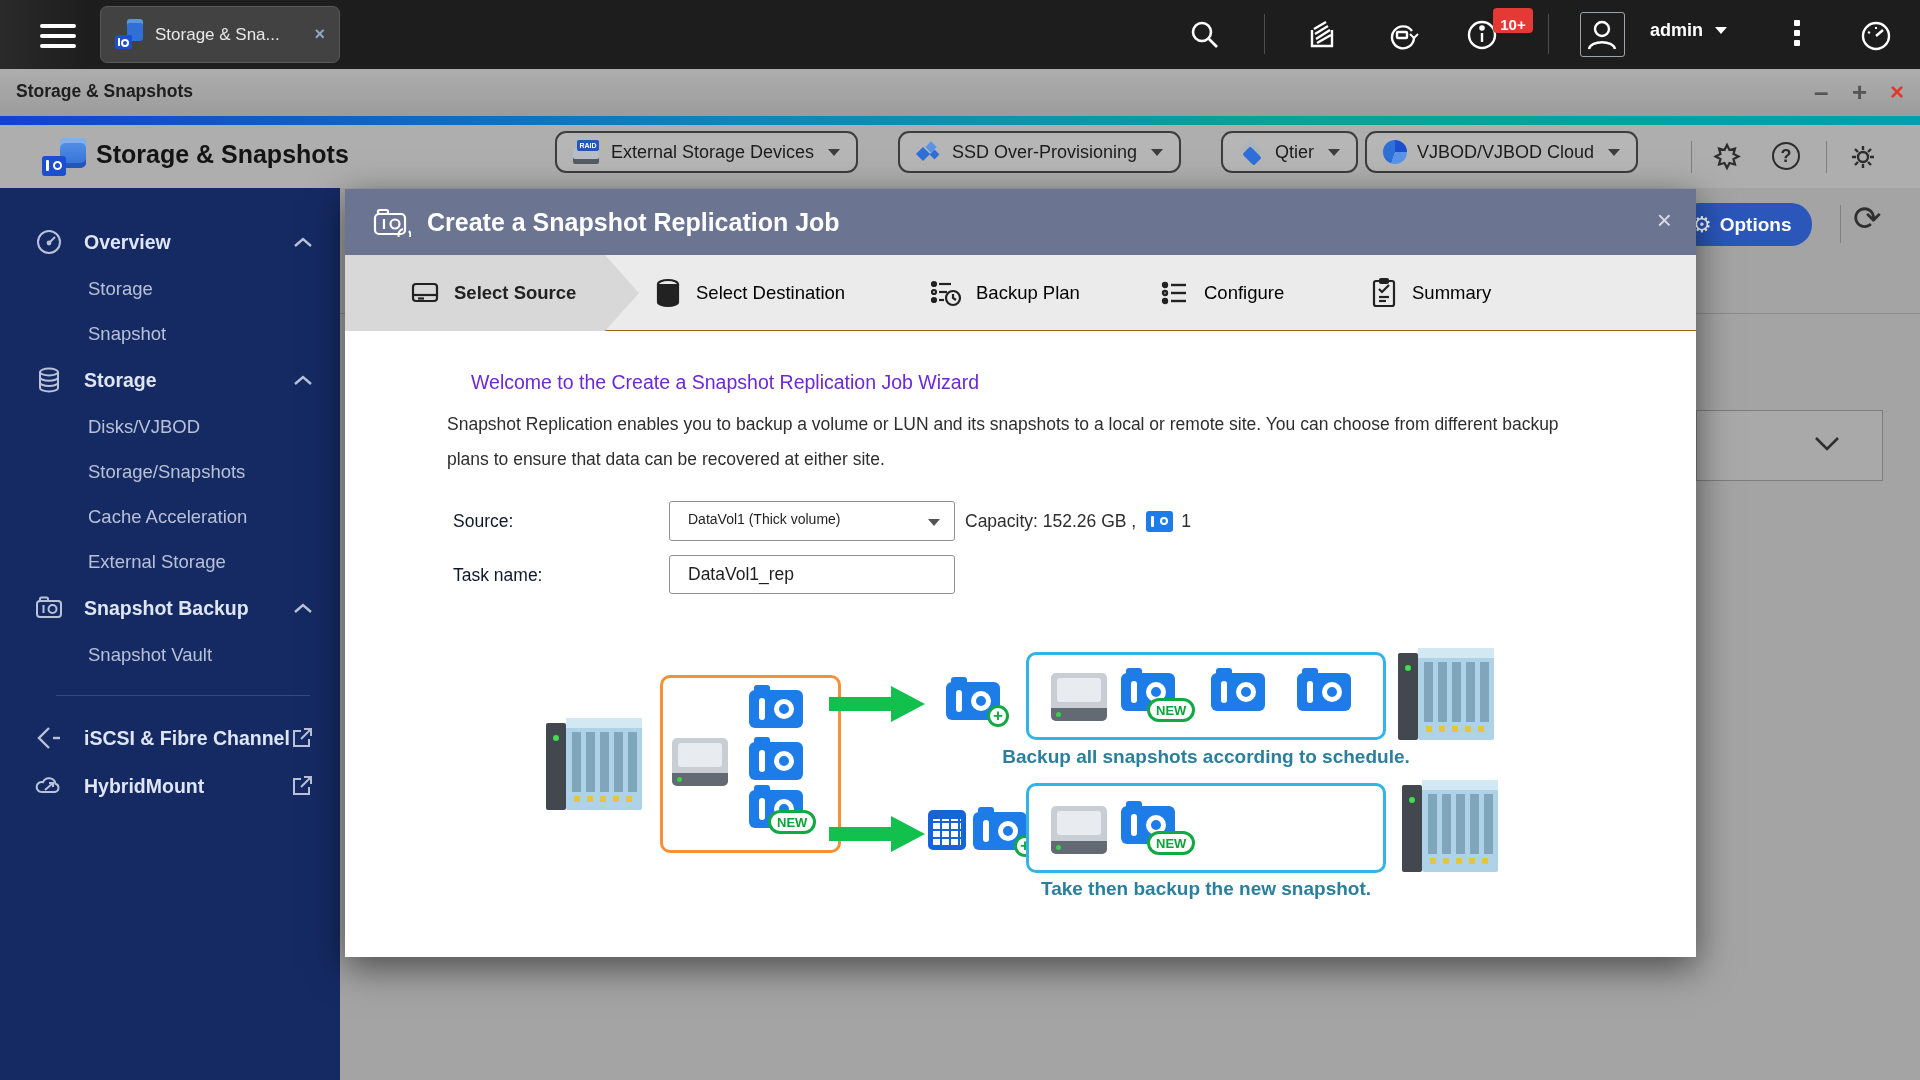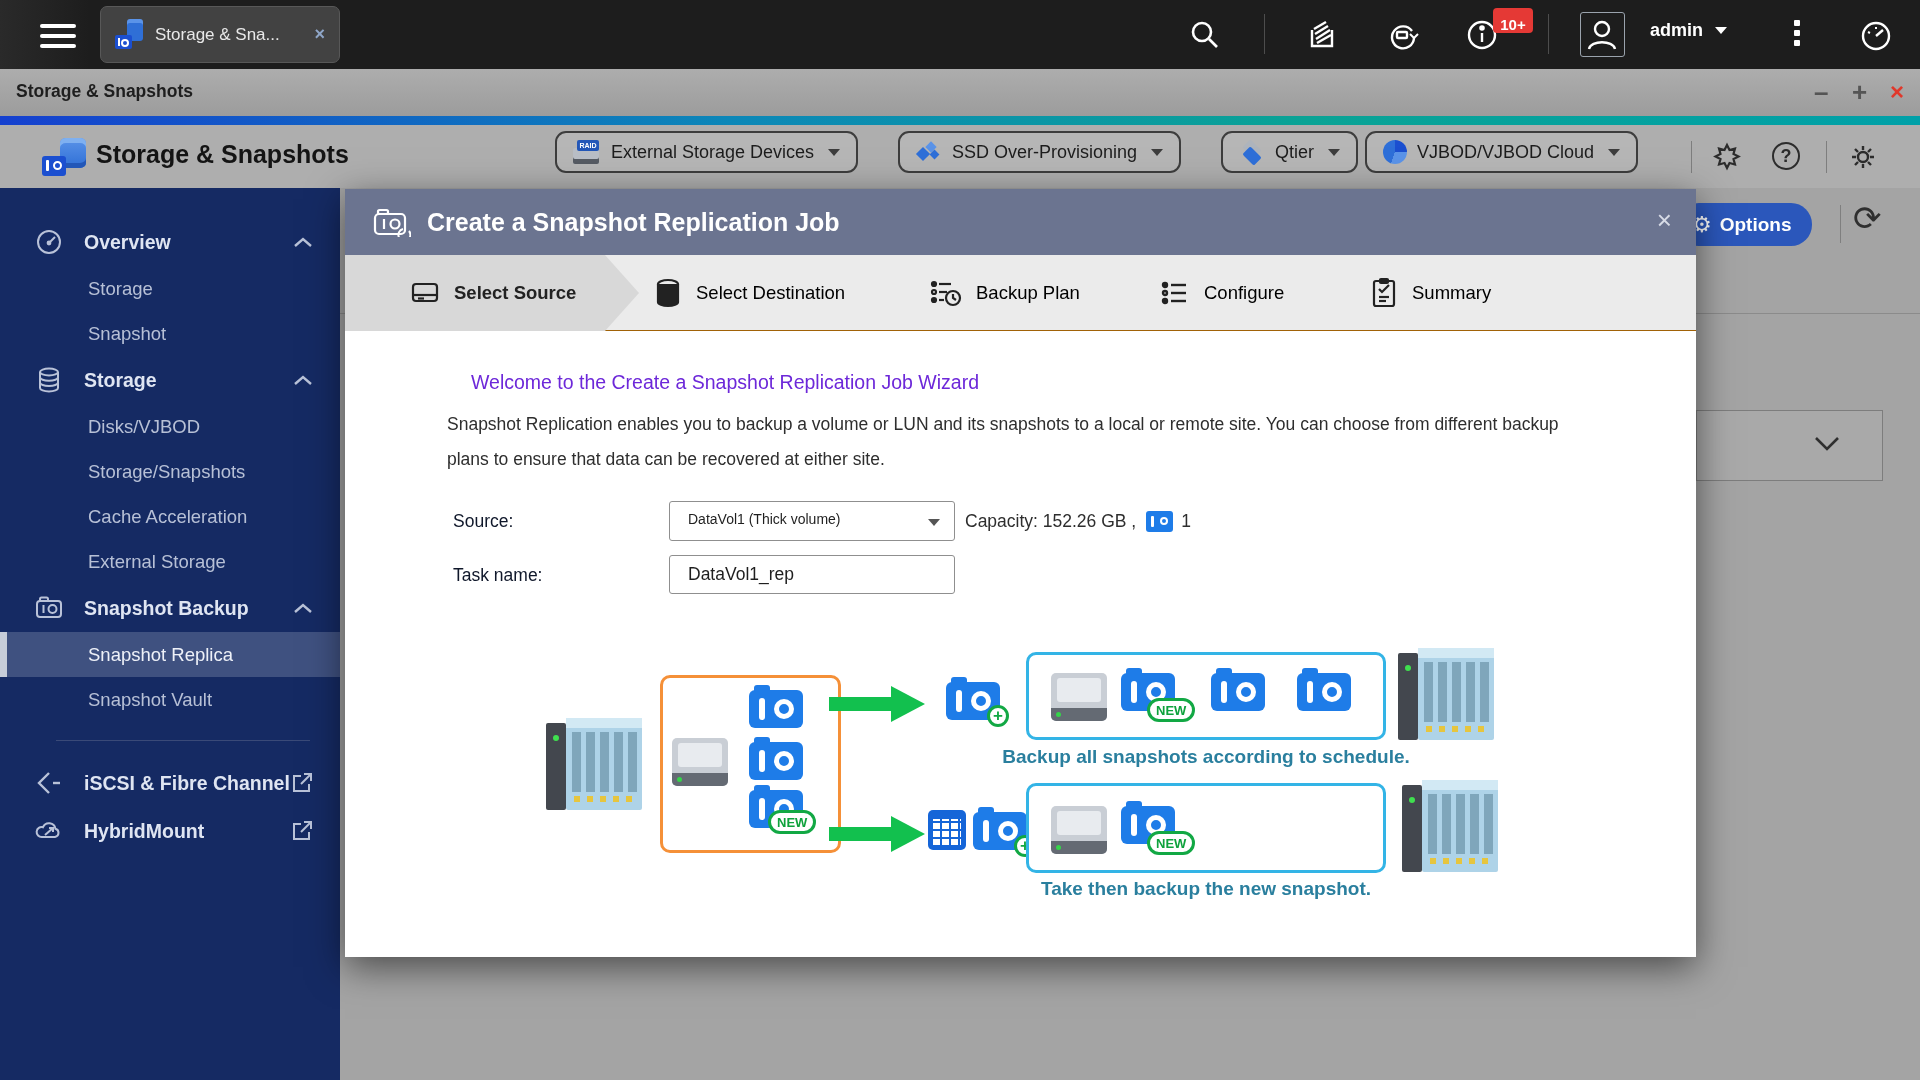--- a/index.html
+++ b/index.html
@@ -333,21 +333,20 @@
             <circle cx="18.5" cy="16" r="4"></circle>
           </svg>
         </span>
       <span class="st">Snapshot Backup</span>
       <span class="chev">
           <svg width="22" height="14" viewBox="0 0 22 14" fill="none" stroke="#b9c2d8" stroke-width="2.4">
             <polyline points="3,11 11,4 19,11"></polyline>
           </svg>
         </span>
     </div>
-    <div class="sub selected">Snapshot Replica</div>
     <div class="sub">Snapshot Vault</div>
 
     <div class="sdivider"></div>
 
     <div class="slink">
       <span class="ic">
           <svg width="30" height="30" viewBox="0 0 30 30" fill="none" stroke="#b9c2d8" stroke-width="2.4">
             <polyline points="15,5 5,15 15,25"></polyline>
             <line x1="19" y1="15" x2="26" y2="15"></line>
           </svg>

